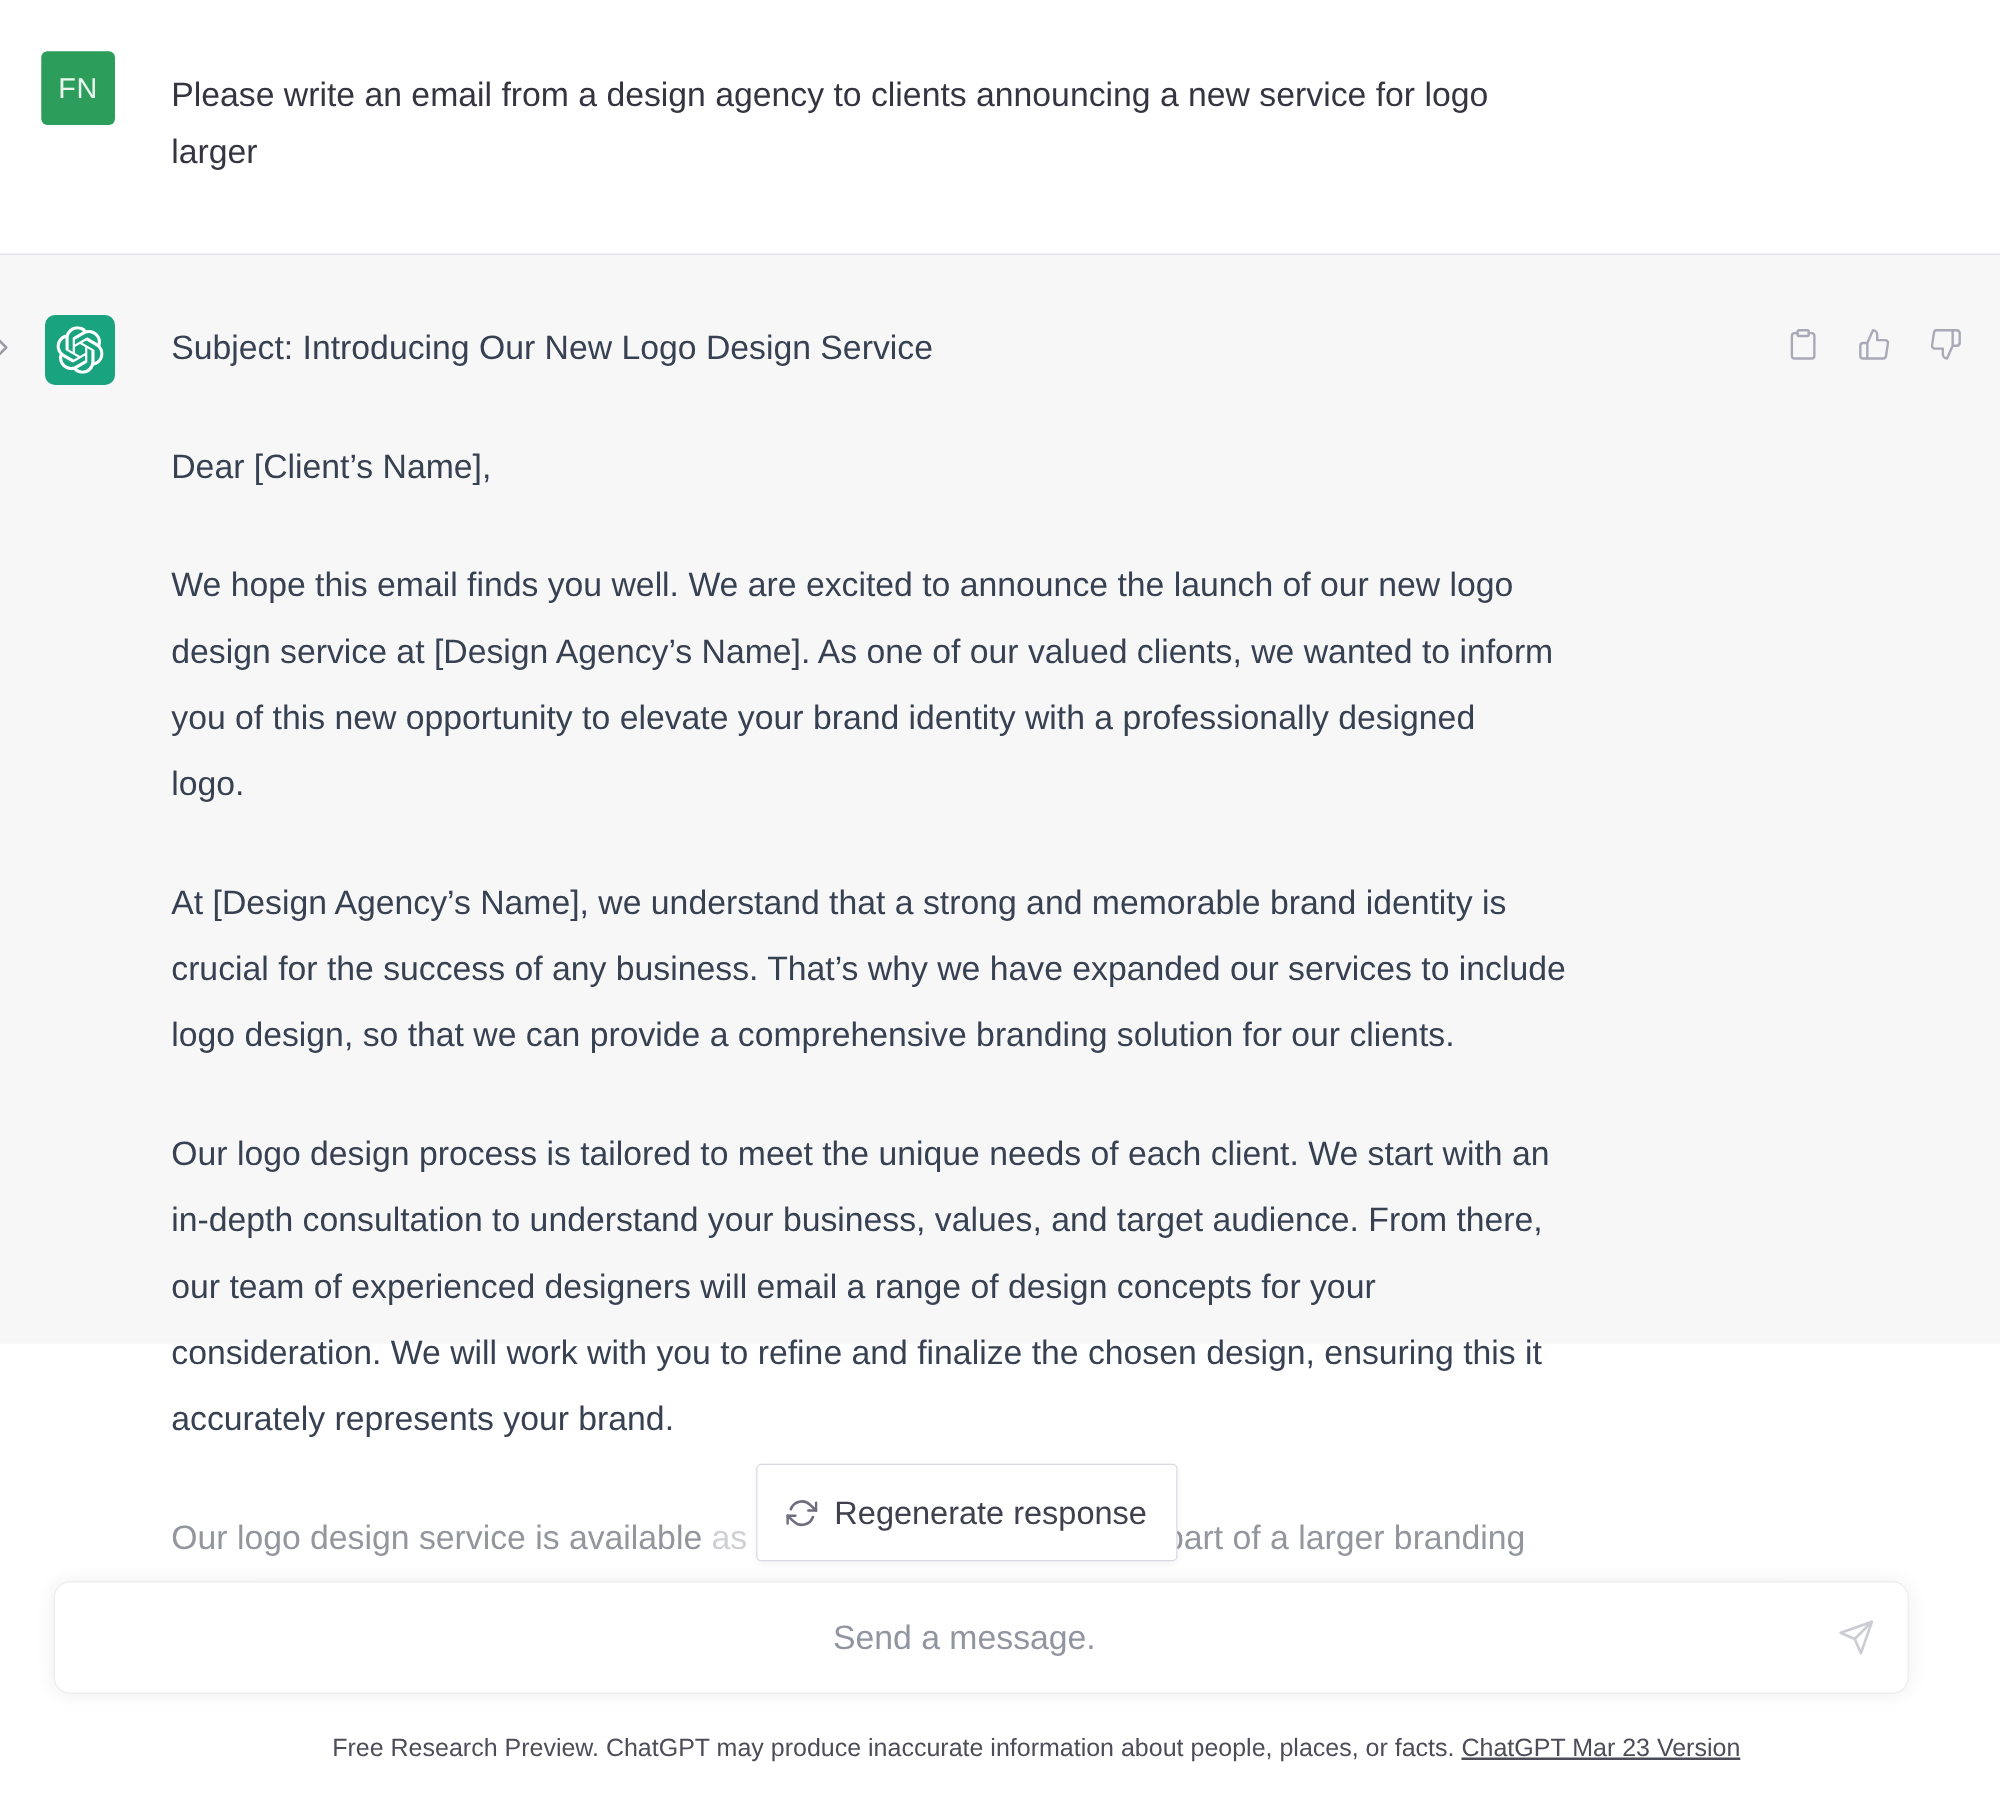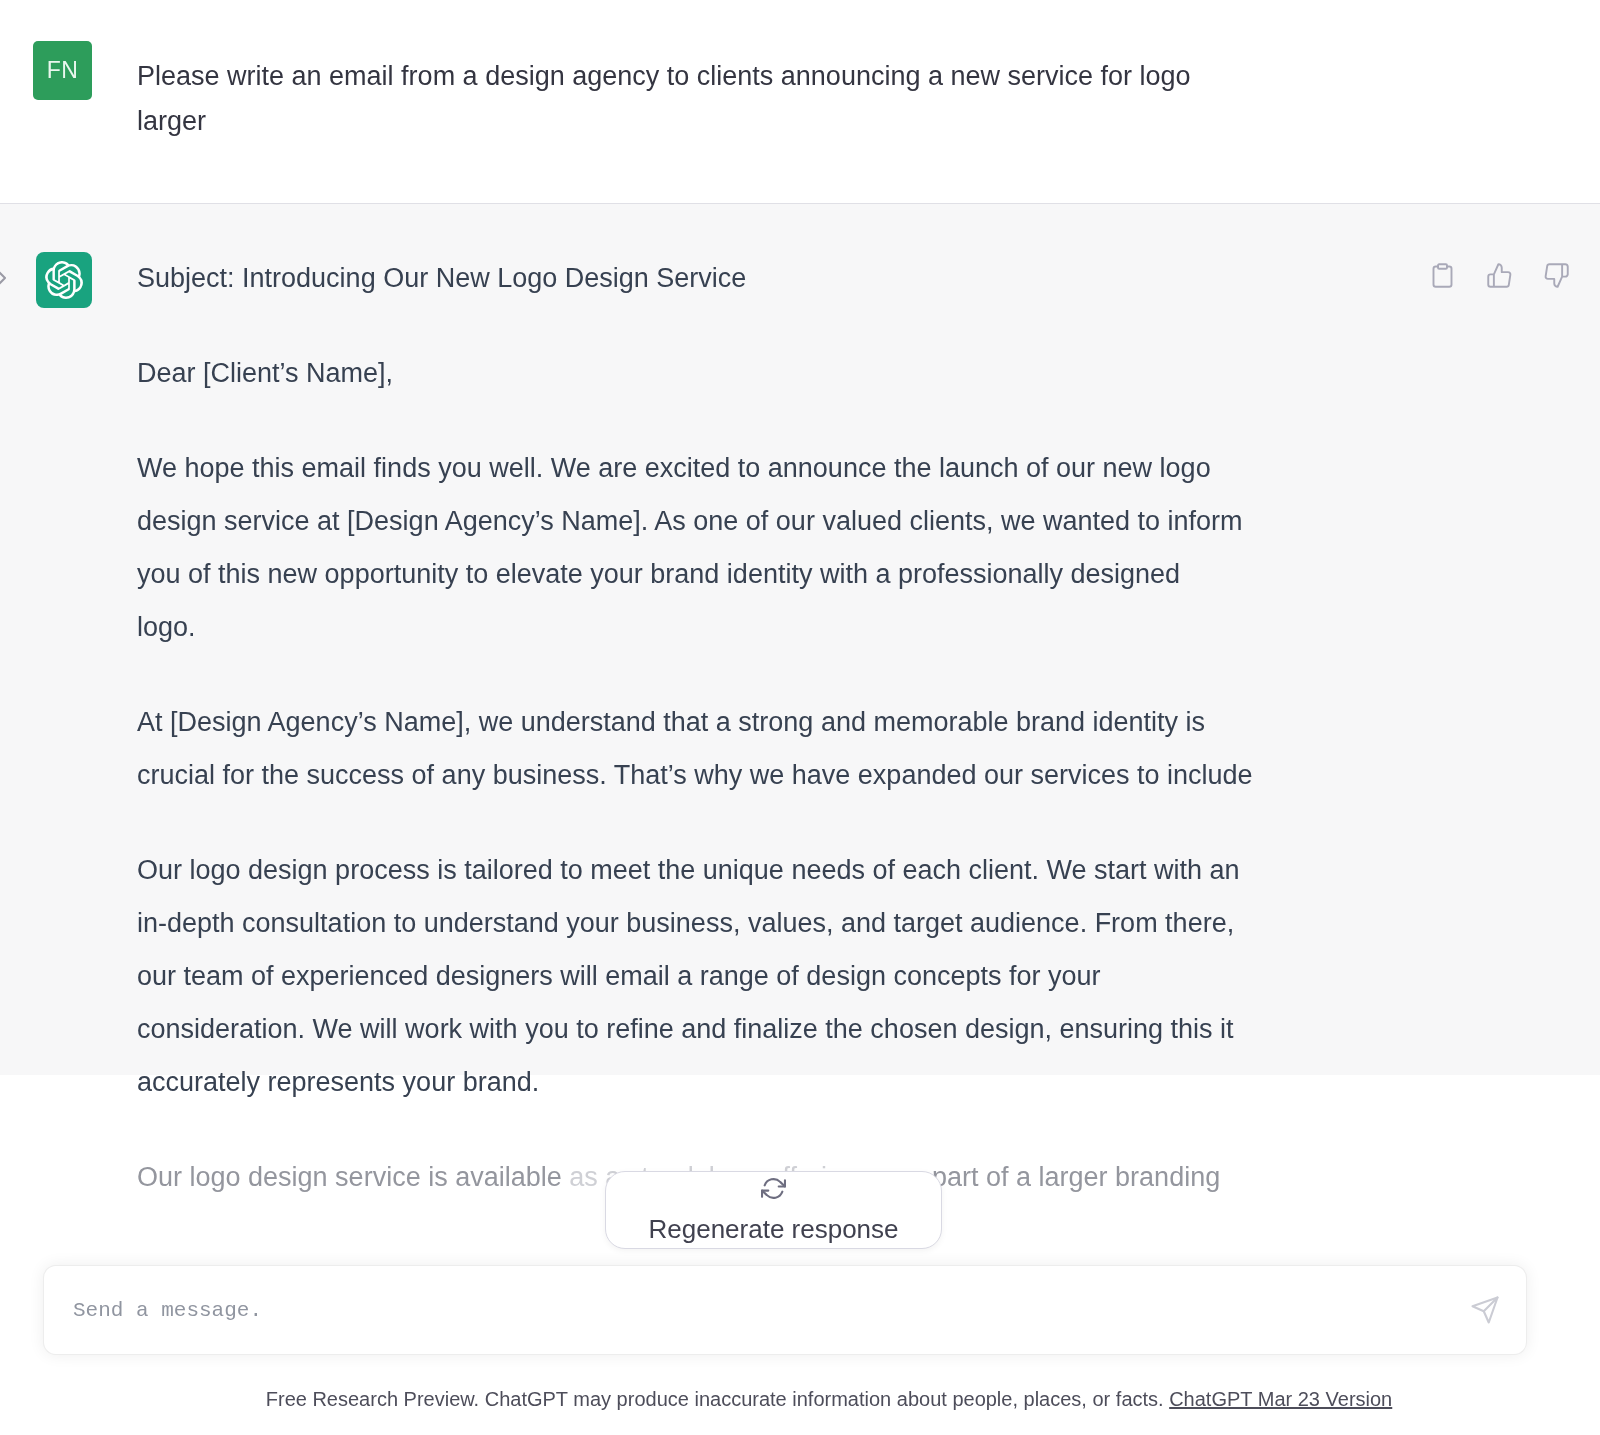--- a/index.html
+++ b/index.html
@@ -66,43 +66,43 @@
   .para .line { white-space:nowrap; }
 
   .truncated-para { color:#94969e; white-space:nowrap; }
   .truncated-para .obscured { color:#cfd0d5; }
 
   
   .regenerate-button {
     position:absolute; left:605px; top:967px;
     width:337px; height:78px;
     background:#ffffff;
-    border:1px solid #d9d9e3; border-radius:20px;
+    border:1px solid #d9d9e3; border-radius:4px;
     box-shadow:0 2px 6px rgba(0,0,0,0.05);
     display:flex; align-items:center; justify-content:center; gap:13px;
-    font-size:26px; color:#40414f; cursor:pointer;flex-direction:column;
+    font-size:26px; color:#40414f; cursor:pointer;
   }
   .regenerate-button .refresh { width:25px; height:25px; color:#6e6e80; }
 
   
   .composer {
     position:absolute; left:43px; top:1265px;
     width:1484px; height:90px;
     background:#ffffff;
     border:1px solid rgba(0,0,0,0.07);
     border-radius:13px;
     box-shadow:0 0 16px rgba(0,0,0,0.07);
     display:flex; align-items:center;
   }
   .composer input {
     flex:1; height:100%;
     border:none; outline:none; background:transparent;
     padding:0 0 0 29px;
-    font-family:Liberation Mono, monospace;
-    font-size:21px; color:#343541;
+    font-family:Liberation Sans, sans-serif;
+    font-size:27px; color:#343541;text-align:center;
   }
   .composer input::placeholder { color:#9095a0; opacity:1; }
   .send-button {
     width:30px; height:30px; margin-right:26px;
     color:#cbccd4; cursor:pointer; flex:none;
   }
   .send-button svg { width:100%; height:100%; }
 
   
   .page-footer {
@@ -168,20 +168,21 @@
     </div>
     <div class="para">
       <div class="line">We hope this email finds you well. We are excited to announce the launch of our new logo</div>
       <div class="line">design service at [Design Agency’s Name]. As one of our valued clients, we wanted to inform</div>
       <div class="line">you of this new opportunity to elevate your brand identity with a professionally designed</div>
       <div class="line">logo.</div>
     </div>
     <div class="para">
       <div class="line">At [Design Agency’s Name], we understand that a strong and memorable brand identity is</div>
       <div class="line">crucial for the success of any business. That’s why we have expanded our services to include</div>
+      <div class="line">logo design, so that we can provide a comprehensive branding solution for our clients.</div>
     </div>
     <div class="para">
       <div class="line">Our logo design process is tailored to meet the unique needs of each client. We start with an</div>
       <div class="line">in-depth consultation to understand your business, values, and target audience. From there,</div>
       <div class="line">our team of experienced designers will email a range of design concepts for your</div>
       <div class="line">consideration. We will work with you to refine and finalize the chosen design, ensuring this it</div>
       <div class="line">accurately represents your brand.</div>
     </div>
     <div class="para truncated-para">
       <span>Our logo design service is available</span><span class="obscured"> as a standalone offering </span><span>or as part of a larger branding</span>

